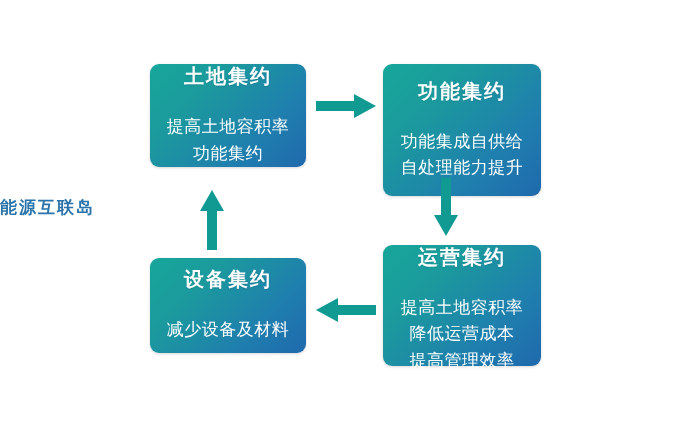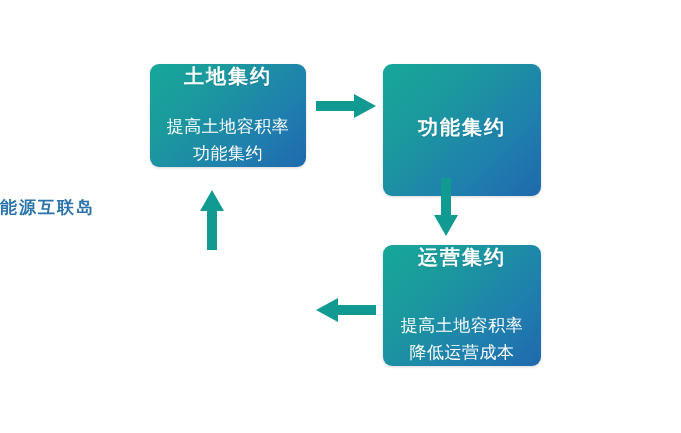--- a/index.html
+++ b/index.html
@@ -84,30 +84,41 @@
   <div class="node" id="node-land">
     <div class="node-title">土地集约</div>
     <div class="node-lines">
       <div>提高土地容积率</div>
       <div>功能集约</div>
     </div>
   </div>
 
   <div class="node" id="node-function">
     <div class="node-title">功能集约</div>
+    <div class="node-lines">
+      <div>功能集成自供给</div>
+      <div>自处理能力提升</div>
+    </div>
   </div>
 
   <div class="node" id="node-operation">
     <div class="node-title">运营集约</div>
     <div class="node-lines">
       <div>提高土地容积率</div>
       <div>降低运营成本</div>
+      <div>提高管理效率</div>
     </div>
   </div>
 
+  <div class="node" id="node-equipment">
+    <div class="node-title">设备集约</div>
+    <div class="node-lines">
+      <div>减少设备及材料</div>
+    </div>
+  </div>
 
   <div id="center-label">能源互联岛</div>
 
   <div class="arrow" id="arrow-top">
     <svg width="62" height="28" viewBox="0 0 62 28">
       <polygon points="0,9 38,9 38,2 60,14 38,26 38,19 0,19" fill="#109a92"></polygon>
     </svg>
   </div>
 
   <div class="arrow" id="arrow-right">

